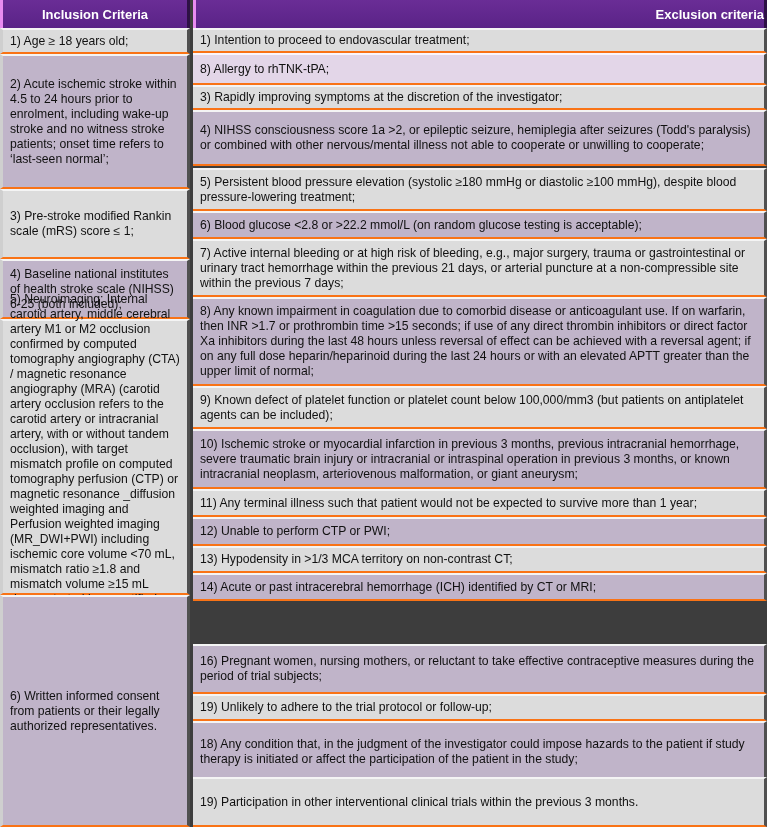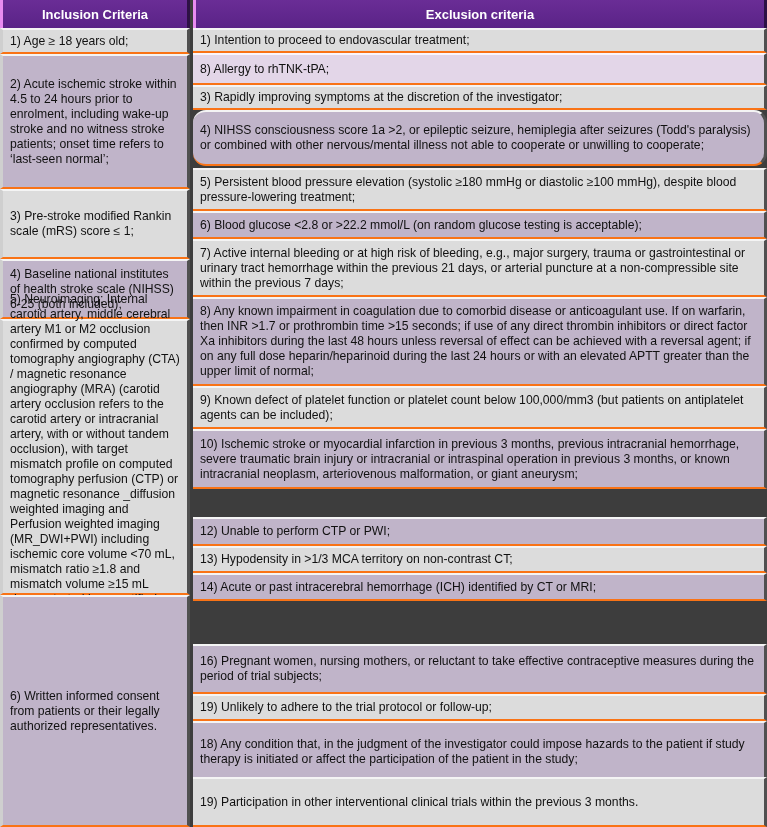--- a/index.html
+++ b/index.html
@@ -13,21 +13,21 @@
     .hdr {
       position: absolute; top: 0; height: 28px;
       background: linear-gradient(#6a2d96, #5a2387);
       color: #fff; font-weight: bold; font-size: 13px;
       display: flex; align-items: center; justify-content: center;
       box-sizing: border-box;
       border-left: 3px solid #e98cf0;
       border-right: 3px solid #2d1145;
     }
     .hdr.incl { left: 0; width: 190px; }
-    .hdr.excl { left: 193px; width: 574px; }
+    .hdr.excl { left: 193px; width: 574px; justify-content: flex-end; }
     .cell {
       position: absolute; box-sizing: border-box;
       padding: 3px 6px 3px 7px;
       display: flex; align-items: center;
       line-height: 15px;
       border-top: 2px solid #f4f4f4;
       border-bottom: 2px solid #f97316;
       border-right: 3px solid #505050;
     }
     .cell span { display: block; }
@@ -69,40 +69,43 @@
 
   <div class="cell right gray" style="top:28px;height:25px;">
       <span>1) Intention to proceed to endovascular treatment;</span>
     </div>
   <div class="cell right lilac" style="top:53px;height:32px;">
       <span>8) Allergy to rhTNK-tPA;</span>
     </div>
   <div class="cell right gray" style="top:85px;height:25px;">
       <span>3) Rapidly improving symptoms at the discretion of the investigator;</span>
     </div>
-  <div class="cell right purple" style="top:110px;height:56px;border-radius:13px;">
+  <div class="cell right purple" style="top:110px;height:56px;">
       <span>4) NIHSS consciousness score 1a &gt;2, or epileptic seizure, hemiplegia after seizures (Todd's paralysis) or combined with other nervous/mental illness not able to cooperate or unwilling to cooperate;</span>
     </div>
   <div class="cell right gray" style="top:168px;height:43px;">
       <span>5) Persistent blood pressure elevation (systolic ≥180 mmHg or diastolic ≥100 mmHg), despite blood pressure-lowering treatment;</span>
     </div>
   <div class="cell right purple" style="top:211px;height:28px;">
       <span>6) Blood glucose &lt;2.8 or &gt;22.2 mmol/L (on random glucose testing is acceptable);</span>
     </div>
   <div class="cell right gray" style="top:239px;height:58px;">
       <span>7) Active internal bleeding or at high risk of bleeding, e.g., major surgery, trauma or gastrointestinal or urinary tract hemorrhage within the previous 21 days, or arterial puncture at a non-compressible site within the previous 7 days;</span>
     </div>
   <div class="cell right purple" style="top:297px;height:89px;">
       <span>8) Any known impairment in coagulation due to comorbid disease or anticoagulant use. If on warfarin, then INR &gt;1.7 or prothrombin time &gt;15 seconds; if use of any direct thrombin inhibitors or direct factor Xa inhibitors during the last 48 hours unless reversal of effect can be achieved with a reversal agent; if on any full dose heparin/heparinoid during the last 24 hours or with an elevated APTT greater than the upper limit of normal;</span>
     </div>
   <div class="cell right gray" style="top:386px;height:43px;">
       <span>9) Known defect of platelet function or platelet count below 100,000/mm3 (but patients on antiplatelet agents can be included);</span>
     </div>
   <div class="cell right purple" style="top:429px;height:60px;">
       <span>10) Ischemic stroke or myocardial infarction in previous 3 months, previous intracranial hemorrhage, severe traumatic brain injury or intracranial or intraspinal operation in previous 3 months, or known intracranial neoplasm, arteriovenous malformation, or giant aneurysm;</span>
+    </div>
+  <div class="cell right gray" style="top:489px;height:28px;">
+      <span>11) Any terminal illness such that patient would not be expected to survive more than 1 year;</span>
     </div>
   <div class="cell right purple" style="top:517px;height:29px;">
       <span>12) Unable to perform CTP or PWI;</span>
     </div>
   <div class="cell right gray" style="top:546px;height:27px;">
       <span>13) Hypodensity in &gt;1/3 MCA territory on non-contrast CT;</span>
     </div>
   <div class="cell right purple" style="top:573px;height:28px;">
       <span>14) Acute or past intracerebral hemorrhage (ICH) identified by CT or MRI;</span>
     </div>

